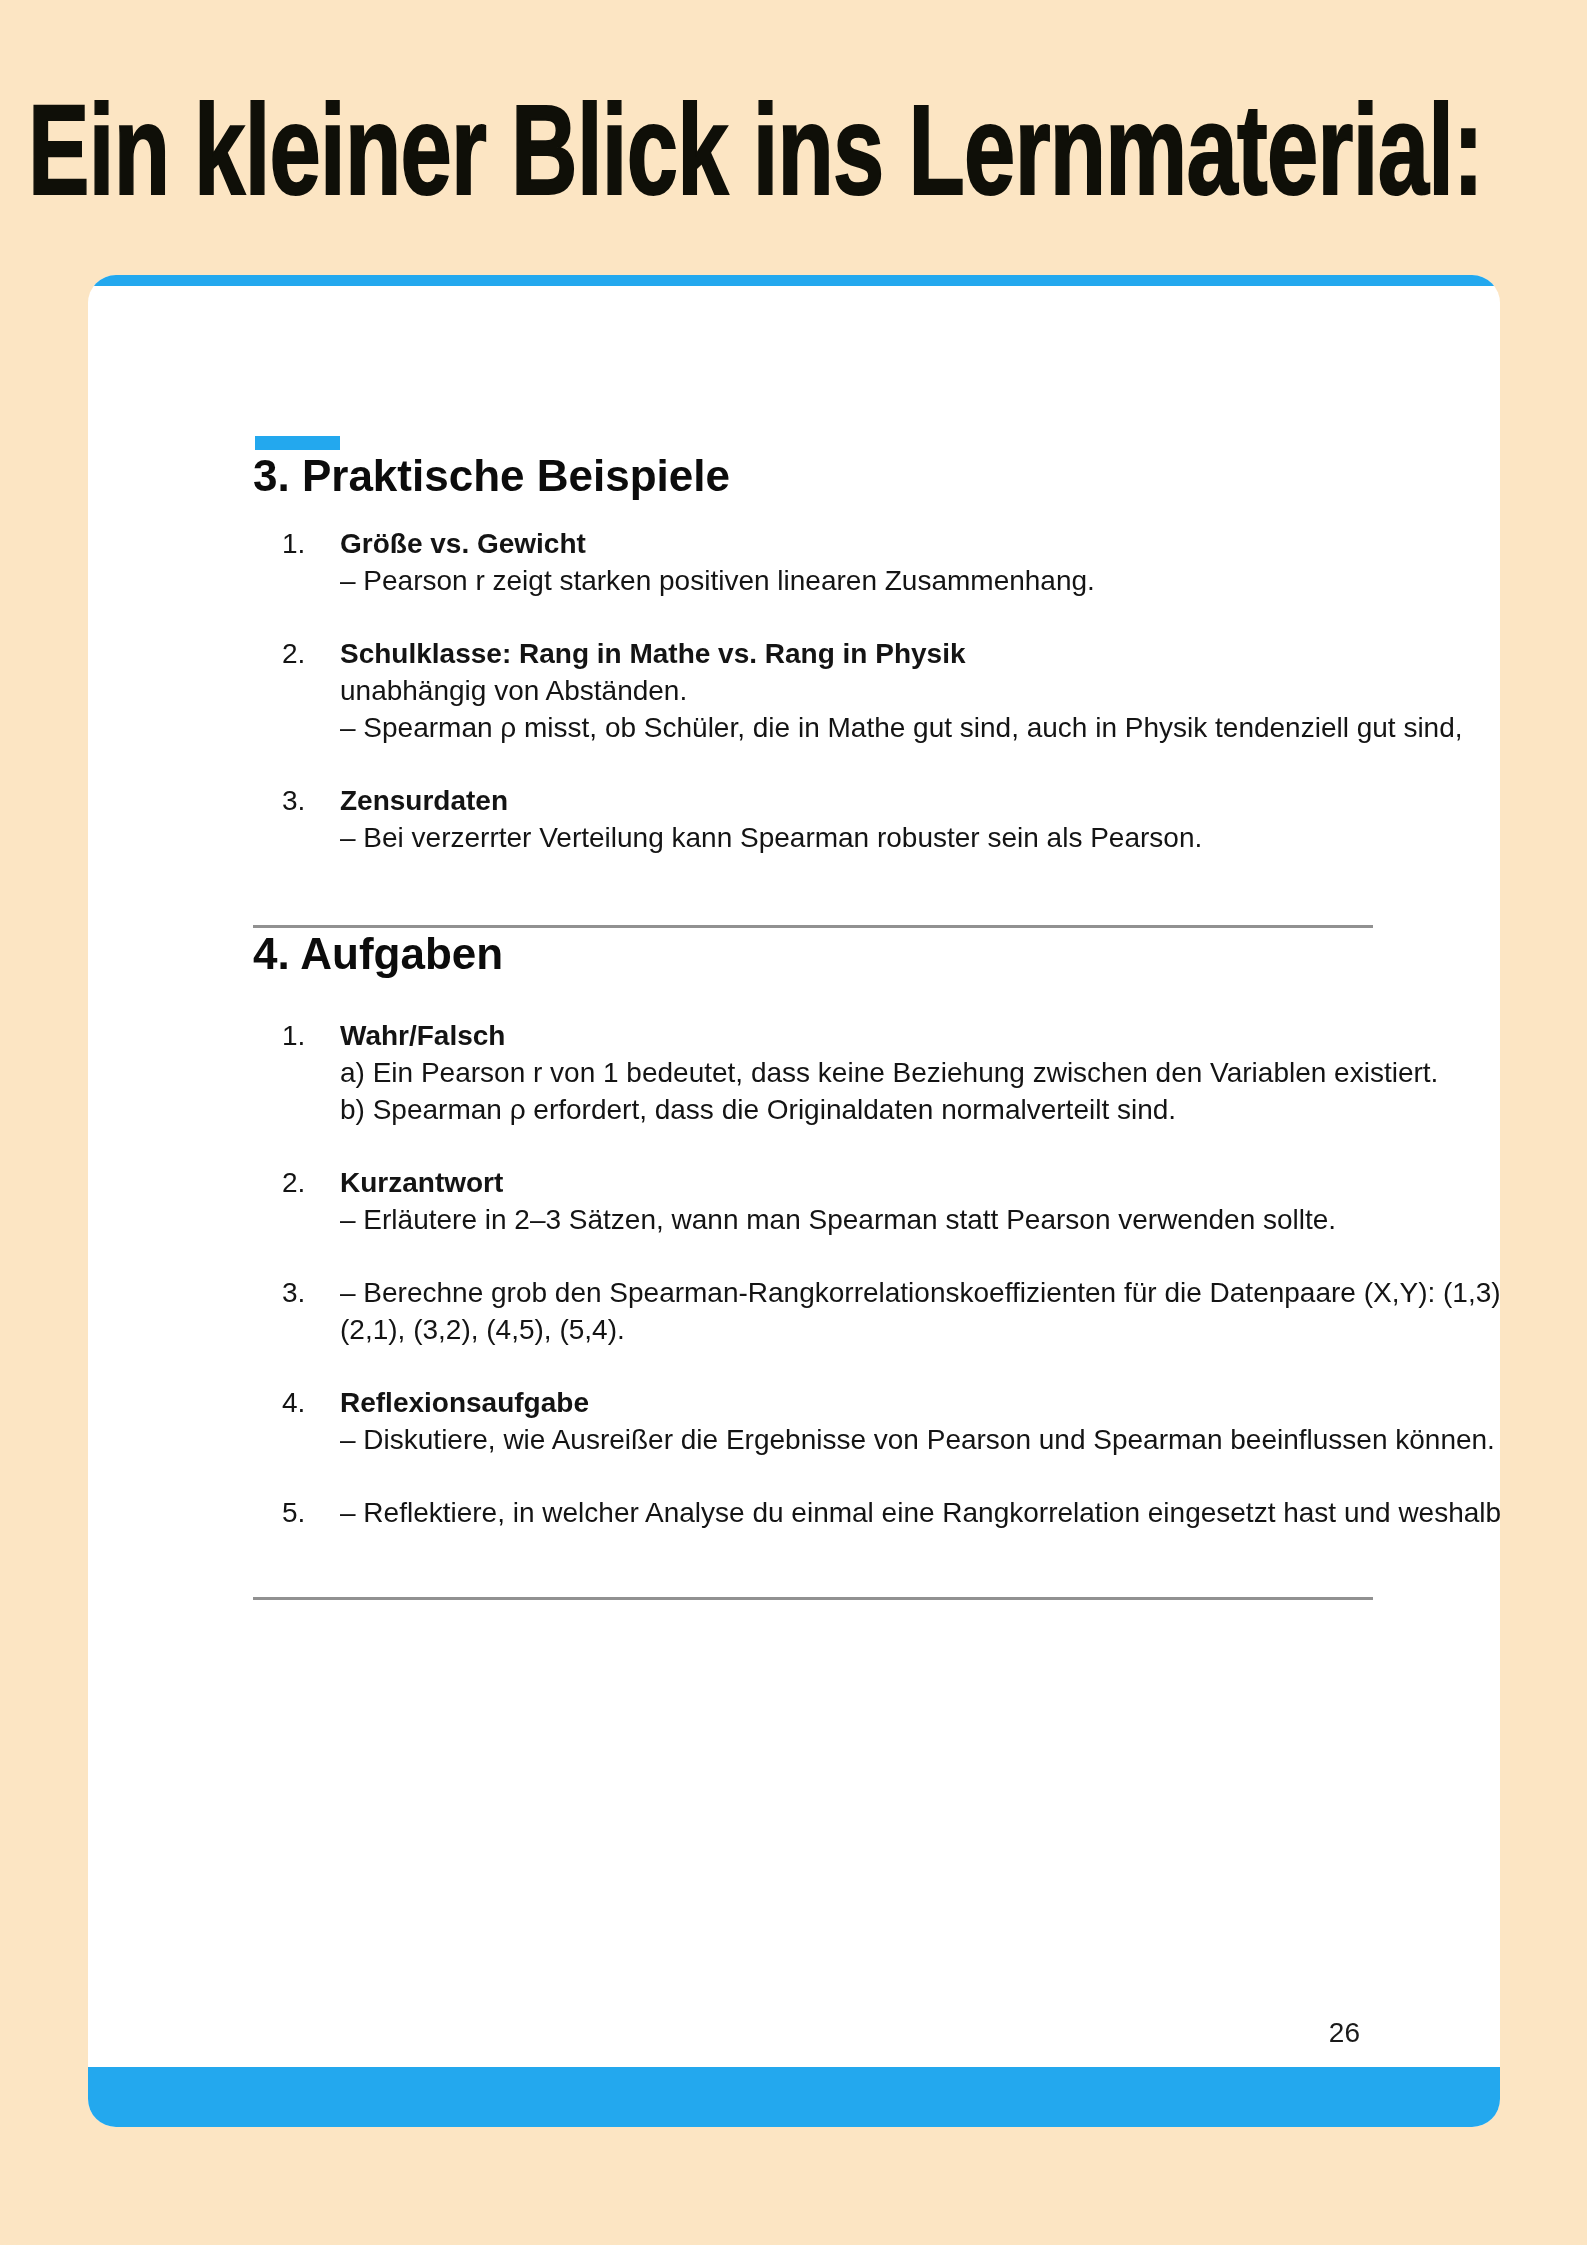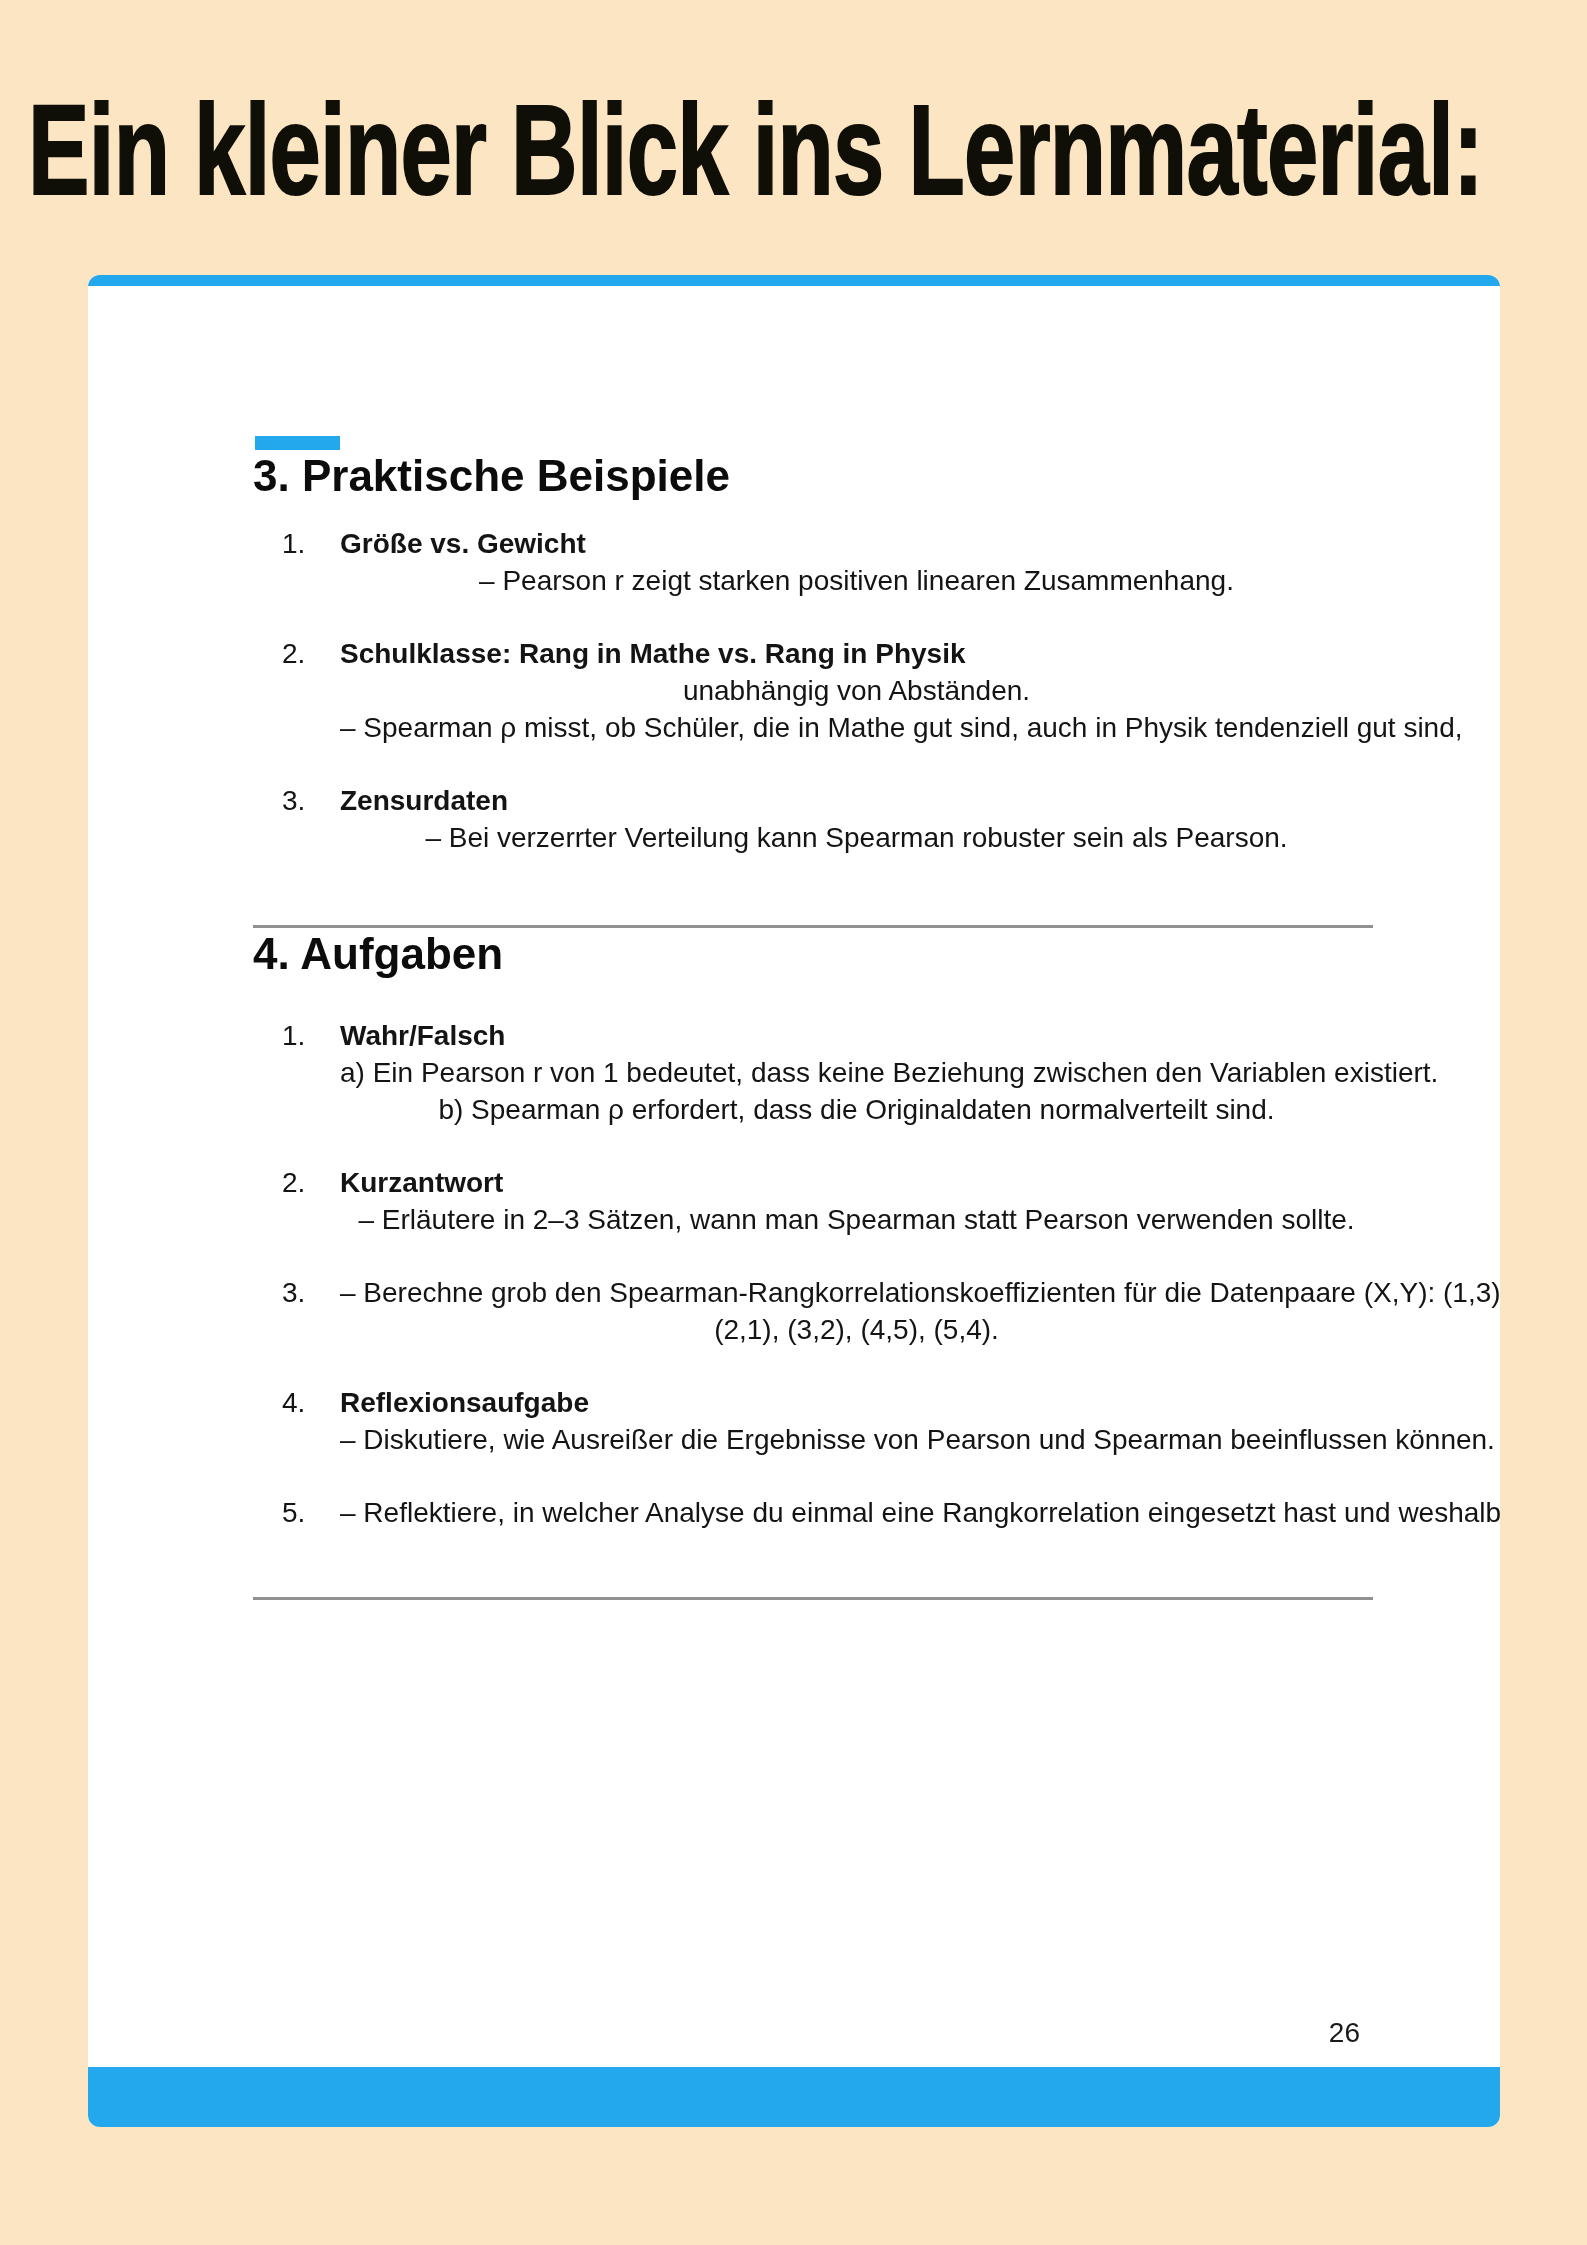--- a/index.html
+++ b/index.html
@@ -26,21 +26,21 @@
     transform: scaleX(0.72);
     transform-origin: left top;
   }
   .card {
     position: absolute;
     left: 88px;
     top: 275px;
     width: 1412px;
     height: 1852px;
     background: #ffffff;
-    border-radius: 12px;
+    border-radius: 28px;
     overflow: hidden;
   }
   .card-top-bar {
     position: absolute;
     top: 0; left: 0; right: 0;
     height: 11px;
     background: #23a8ee;
   }
   .card-bottom-bar {
     position: absolute;
@@ -87,21 +87,20 @@
   }
   .item-title {
     font-size: 28px;
     font-weight: bold;
     line-height: 37px;
   }
   .line {
     font-size: 28px;
     line-height: 37px;
     white-space: nowrap;
-    text-align: center;
   }
   .divider {
     height: 0;
     border-top: 3px solid #919191;
   }
   .divider-1 { margin-top: 69px; }
   .divider-2 { margin-top: 66px; }
   .page-number {
     position: absolute;
     top: 1742px;

